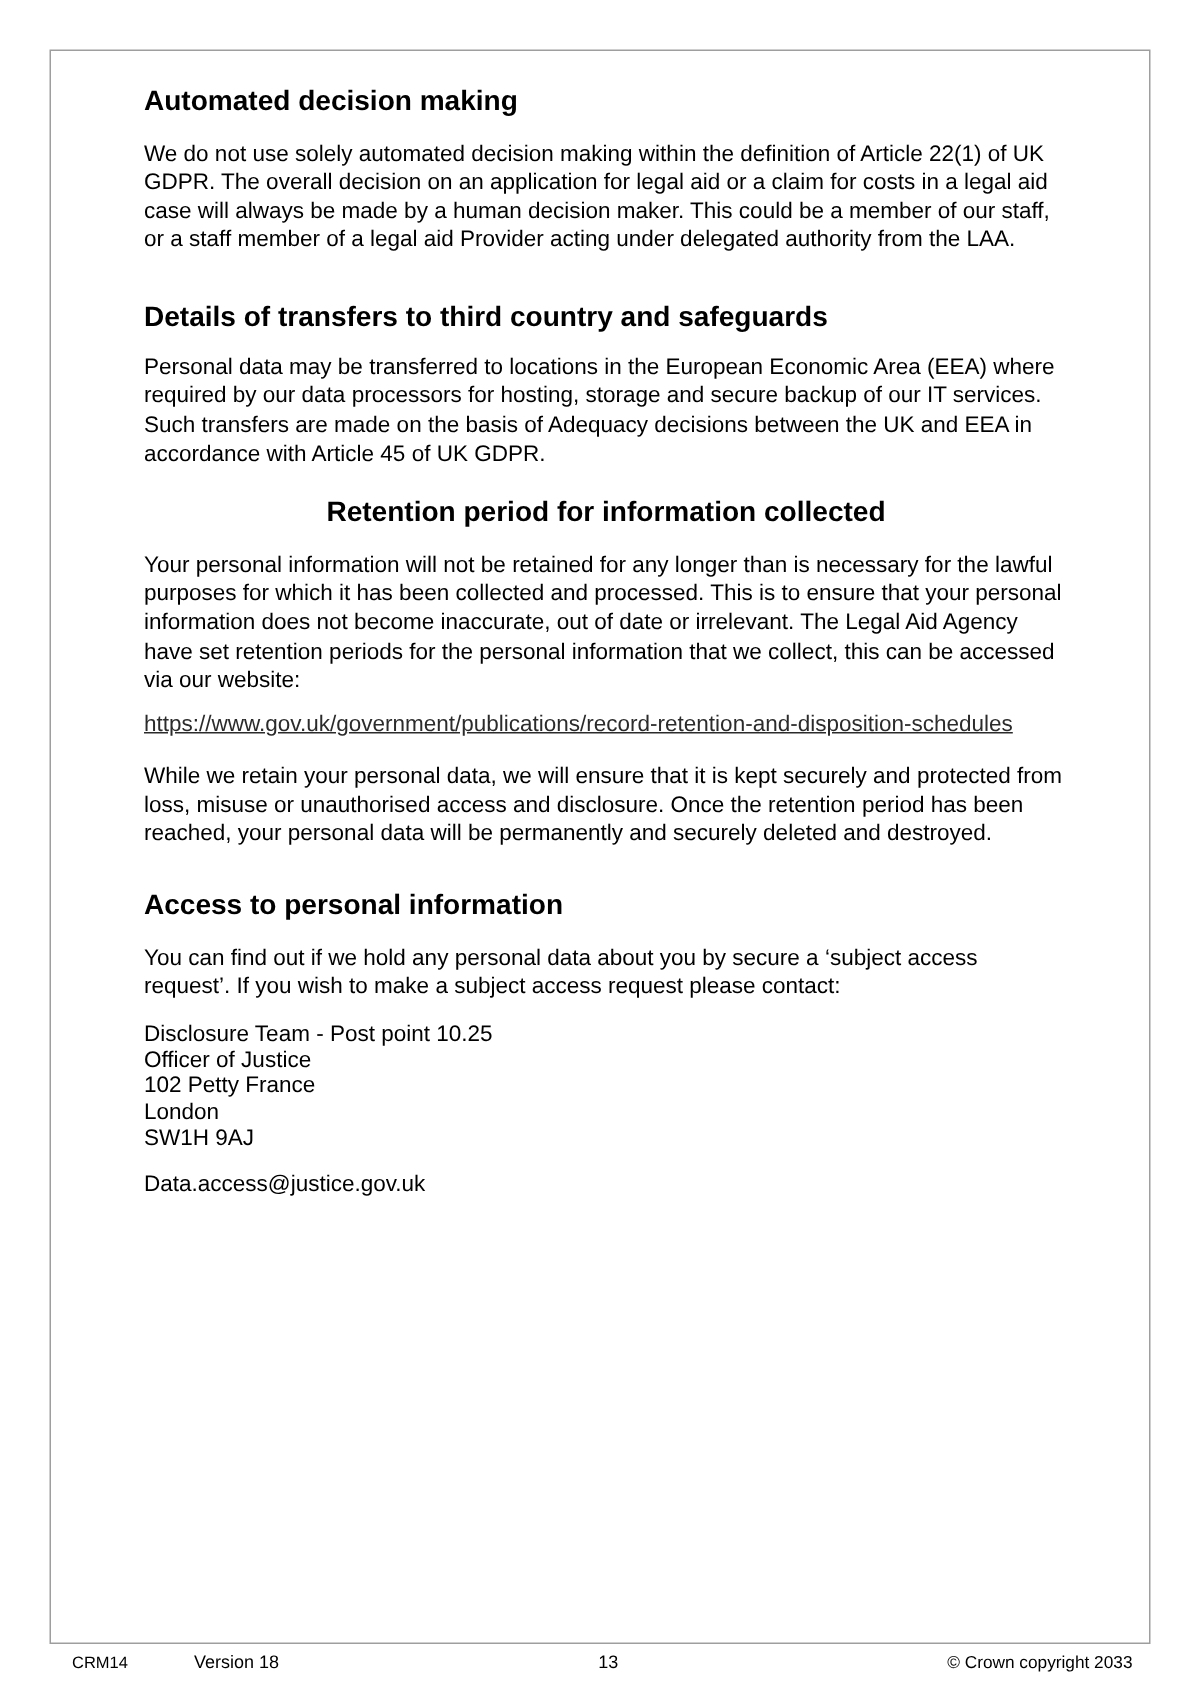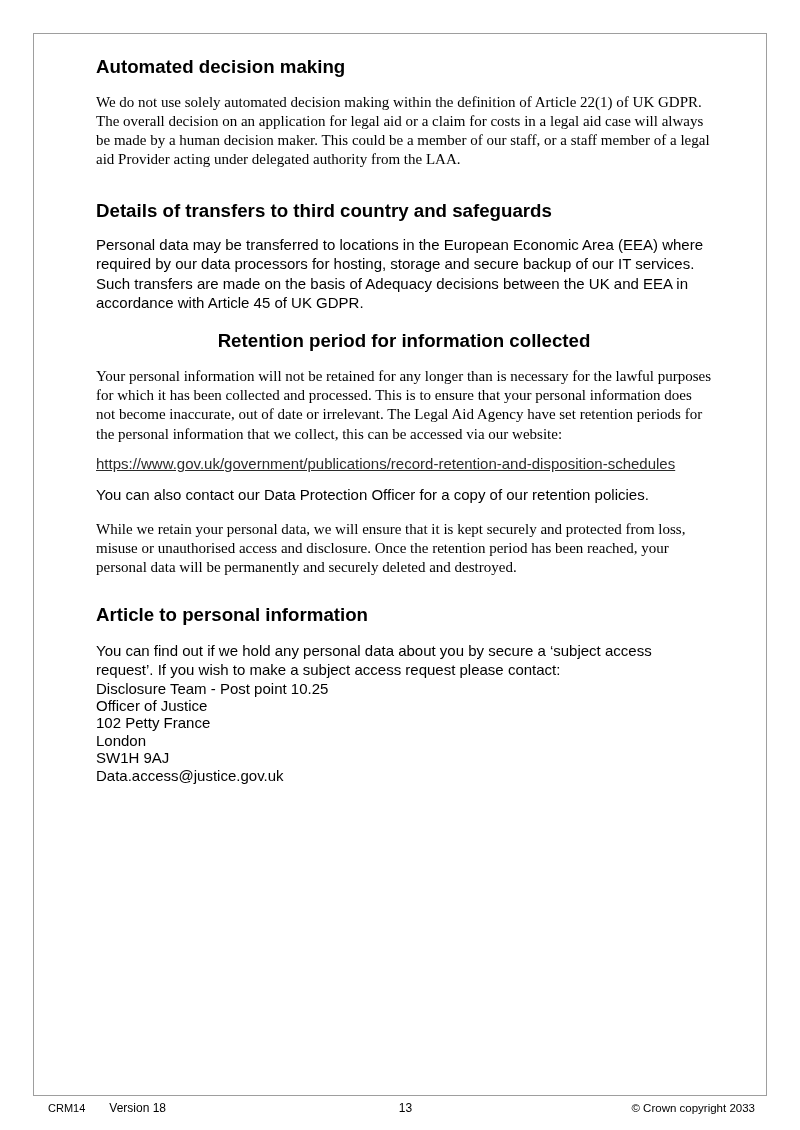--- a/index.html
+++ b/index.html
@@ -49,43 +49,43 @@
     line-height: 19.3px;
     color: #2b2b2b;
     text-decoration: underline;
   }
   .address-block {
     font-size: 15px;
     line-height: 17.3px;
     margin: 0;
   }
   .address-block div { margin: 0; }
-  .mt15 { margin-top: 15px; font-family: Liberation Serif, serif; }
+  .mt15 { margin-top: 15px; }
   .mt14 { margin-top: 14px; }
   .mt30 { margin-top: 30px; }
   .mt18 { margin-top: 18px; text-align: center; }
   .mt10 { margin-top: 10px; }
   .mt12 { margin-top: 12px; }
   .mt26 { margin-top: 26px; }
   .mt16 { margin-top: 16px; }
-  .mt13 { }
+  .mt13 { margin-top: 13px; }
   .footer {
     position: absolute;
     left: 48px;
     right: 45px;
     top: 1101px;
     display: flex;
     align-items: baseline;
     font-size: 11.5px;
     line-height: 15px;
   }
   .footer-left {
     display: flex;
     align-items: baseline;
-    gap: 24px;
+    gap: 44px;
   }
   .form-code { font-size: 11px; }
   .version-label { font-size: 12px; font-weight: normal; }
   .copyright { margin-left: auto; font-size: 11.5px; }
   .page-number-wrap {
     position: absolute;
     left: 0;
     right: 0;
     top: 1101px;
     text-align: center;
@@ -109,26 +109,25 @@
 
   <div>
     <h2 class="doc-heading mt30">Details of transfers to third country and safeguards</h2>
     <p class="body-text mt14">Personal data may be transferred to locations in the European Economic Area (EEA) where required by our data processors for hosting, storage and secure backup of our IT services. Such transfers are made on the basis of Adequacy decisions between the UK and EEA in accordance with Article 45 of UK GDPR.</p>
   </div>
 
   <div>
     <h2 class="doc-heading mt18">Retention period for information collected</h2>
     <p class="body-text mt15">Your personal information will not be retained for any longer than is necessary for the lawful purposes for which it has been collected and processed. This is to ensure that your personal information does not become inaccurate, out of date or irrelevant. The Legal Aid Agency have set retention periods for the personal information that we collect, this can be accessed via our website:</p>
     <a class="doc-link mt10" href="#">https://www.gov.uk/government/publications/record-retention-and-disposition-schedules</a>
-    <p class="body-text mt12">You can also contact our Data Protection Officer for a copy of our retention policies.</p>
     <p class="body-text mt15">While we retain your personal data, we will ensure that it is kept securely and protected from loss, misuse or unauthorised access and disclosure. Once the retention period has been reached, your personal data will be permanently and securely deleted and destroyed.</p>
   </div>
 
   <div>
-    <h2 class="doc-heading mt26">Article to personal information</h2>
+    <h2 class="doc-heading mt26">Access to personal information</h2>
     <p class="body-text mt16">You can find out if we hold any personal data about you by secure a ‘subject access request’. If you wish to make a subject access request please contact:</p>
     <div class="address-block mt13">
       <div>Disclosure Team - Post point 10.25</div>
       <div>Officer of Justice</div>
       <div>102 Petty France</div>
       <div>London</div>
       <div>SW1H 9AJ</div>
     </div>
     <p class="body-text mt13">Data.access@justice.gov.uk</p>
   </div>

